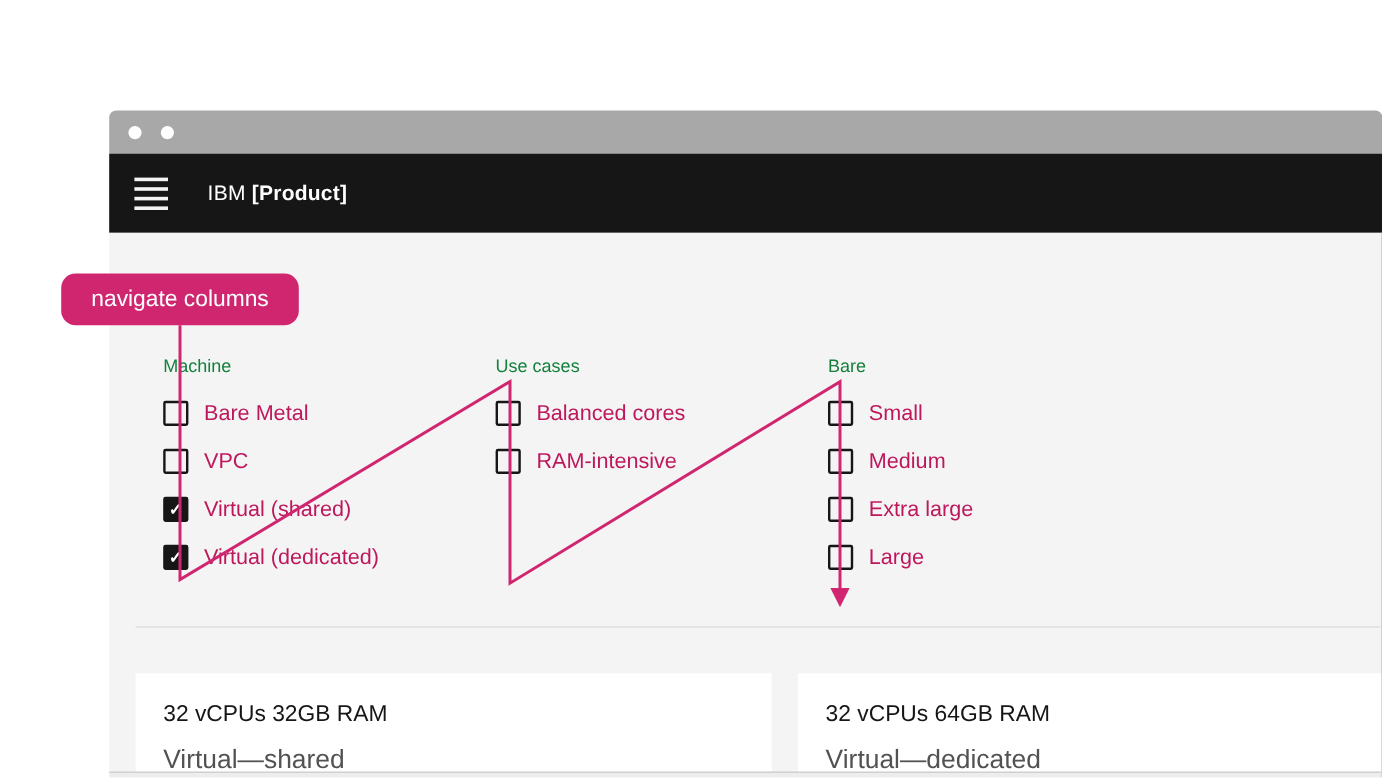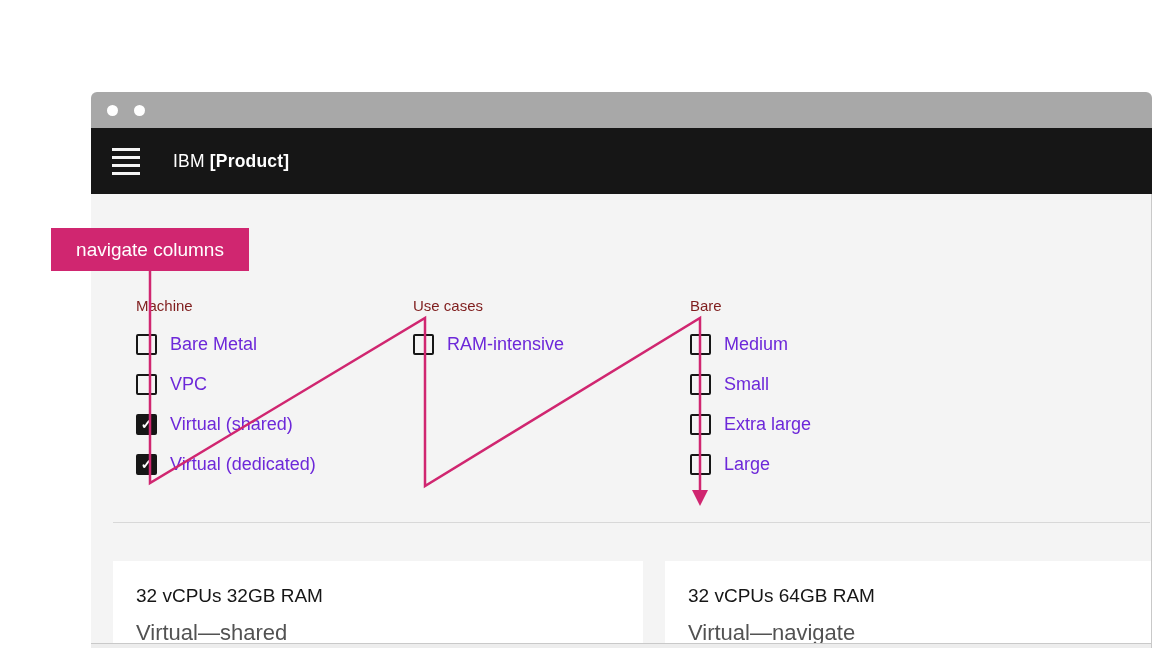--- a/index.html
+++ b/index.html
@@ -13,41 +13,41 @@
   .appheader{height:66px;background:#161616;display:flex;align-items:center;color:#ffffff;}
   .hamburger{margin-left:21px;width:28px;display:flex;flex-direction:column;gap:5px;cursor:pointer;}
   .hamburger span{display:block;height:3px;background:#f4f4f4;}
   .brand{margin-left:33px;font-size:17.5px;letter-spacing:.2px;color:#ffffff;}
   .brand .prod{font-weight:700;}
   .win-body{position:relative;height:454px;background:#f4f4f4;border-right:1px solid #c9c9c9;box-sizing:border-box;}
 
   
   .filter-group{position:absolute;top:103px;}
   .fg1{left:45px}.fg2{left:322px}.fg3{left:599px}
-  .group-title{font-size:15px;line-height:17px;color:#7f1d1d;margin-bottom:10px;}
+  .group-title{font-size:15px;line-height:17px;color:#15803d;margin-bottom:10px;}
   .cb-row{display:flex;align-items:center;height:40px;gap:13px;cursor:pointer;}
   .cb{width:21px;height:21px;box-sizing:border-box;border:2px solid #161616;border-radius:2px;
       display:flex;align-items:center;justify-content:center;
       font-size:14px;font-weight:bold;color:#ffffff;flex:0 0 auto;background:transparent;}
   .cb.checked{background:#161616;}
-  .cb-label{font-size:18px;color:#6d28d9;white-space:nowrap;}
+  .cb-label{font-size:18px;color:#be185d;white-space:nowrap;}
 
   
   .divider{position:absolute;left:22px;right:1px;top:328px;height:1px;background:#d8d8d8;}
   .card{position:absolute;top:367px;height:83px;background:#ffffff;box-sizing:border-box;
         padding:24px 0 0 23px;overflow:hidden;cursor:pointer;}
   .card1{left:22px;width:530px;}
   .card2{left:574px;width:486px;}
   .card-title{font-size:19px;font-weight:400;color:#161616;line-height:22px;margin:0;white-space:nowrap;}
   .card-sub{font-size:22px;color:#525252;margin-top:13px;white-space:nowrap;}
   .bottom-edge{position:absolute;left:0;right:0;bottom:0;height:4px;background:#ededed;border-top:1px solid #c9c9c9;}
 
   
   .anno-label{position:absolute;left:51px;top:228px;width:198px;height:43px;background:#d02670;
-              border-radius:0;color:#ffffff;font-size:19px;display:flex;align-items:center;
+              border-radius:12px;color:#ffffff;font-size:19px;display:flex;align-items:center;
               justify-content:center;z-index:6;white-space:nowrap;}
   .path-svg{position:absolute;left:0;top:0;z-index:5;pointer-events:none;}
 </style>
 </head>
 <body>
 
 <div id="page">
 
   <div class="window">
 
@@ -88,54 +88,58 @@
         <div class="cb-row">
           <span class="cb checked">✓</span>
           <span class="cb-label">Virtual (dedicated)</span>
         </div>
       </div>
 
       <div class="filter-group fg2">
         <div class="group-title">Use cases</div>
         <div class="cb-row">
           <span class="cb"></span>
+          <span class="cb-label">Balanced cores</span>
+        </div>
+        <div class="cb-row">
+          <span class="cb"></span>
           <span class="cb-label">RAM-intensive</span>
         </div>
       </div>
 
       <div class="filter-group fg3">
         <div class="group-title">Bare</div>
         <div class="cb-row">
           <span class="cb"></span>
-          <span class="cb-label">Medium</span>
+          <span class="cb-label">Small</span>
         </div>
         <div class="cb-row">
           <span class="cb"></span>
-          <span class="cb-label">Small</span>
+          <span class="cb-label">Medium</span>
         </div>
         <div class="cb-row">
           <span class="cb"></span>
           <span class="cb-label">Extra large</span>
         </div>
         <div class="cb-row">
           <span class="cb"></span>
           <span class="cb-label">Large</span>
         </div>
       </div>
 
       <div class="divider"></div>
 
       <div class="card card1">
         <div class="card-title">32 vCPUs 32GB RAM</div>
         <div class="card-sub">Virtual—shared</div>
       </div>
 
       <div class="card card2">
         <div class="card-title">32 vCPUs 64GB RAM</div>
-        <div class="card-sub">Virtual—navigate</div>
+        <div class="card-sub">Virtual—dedicated</div>
       </div>
 
       <div class="bottom-edge"></div>
     </div>
   </div>
 
   <svg class="path-svg" width="1152" height="648">
     <polyline fill="none" stroke-width="2.5" stroke-linejoin="miter" points="150,271 150,483 425,318 425,486 700,318 700,491" stroke="#d02670"></polyline>
     <polygon points="692,490 708,490 700,506" fill="#d02670"></polygon>
   </svg>

